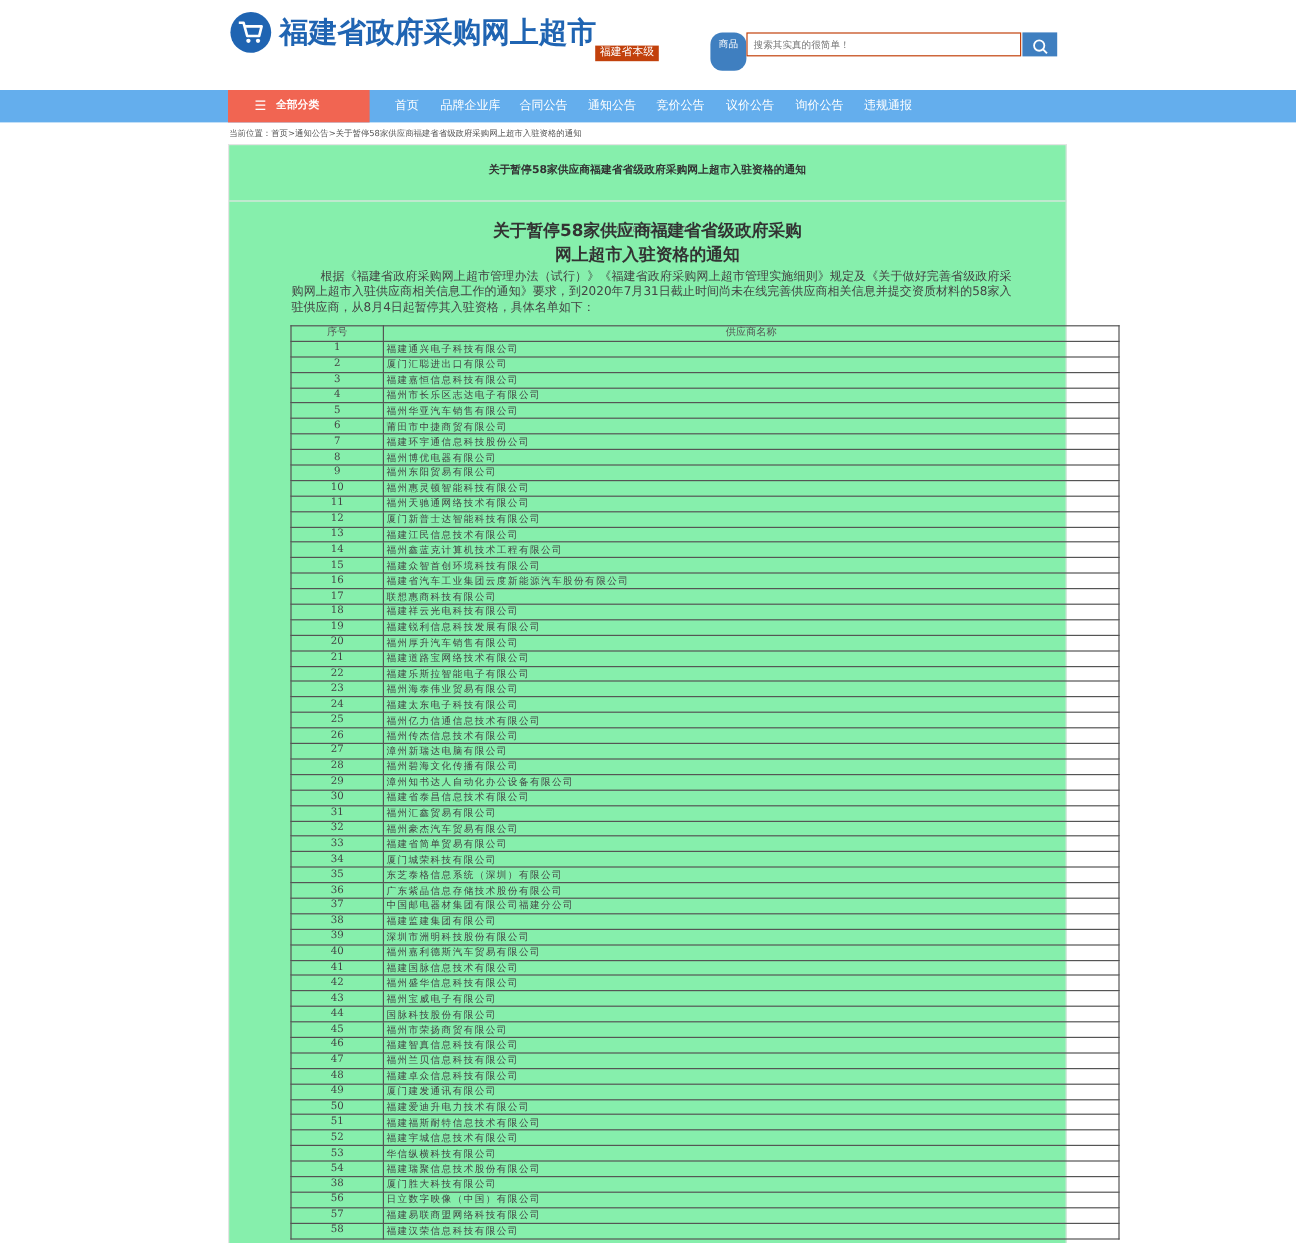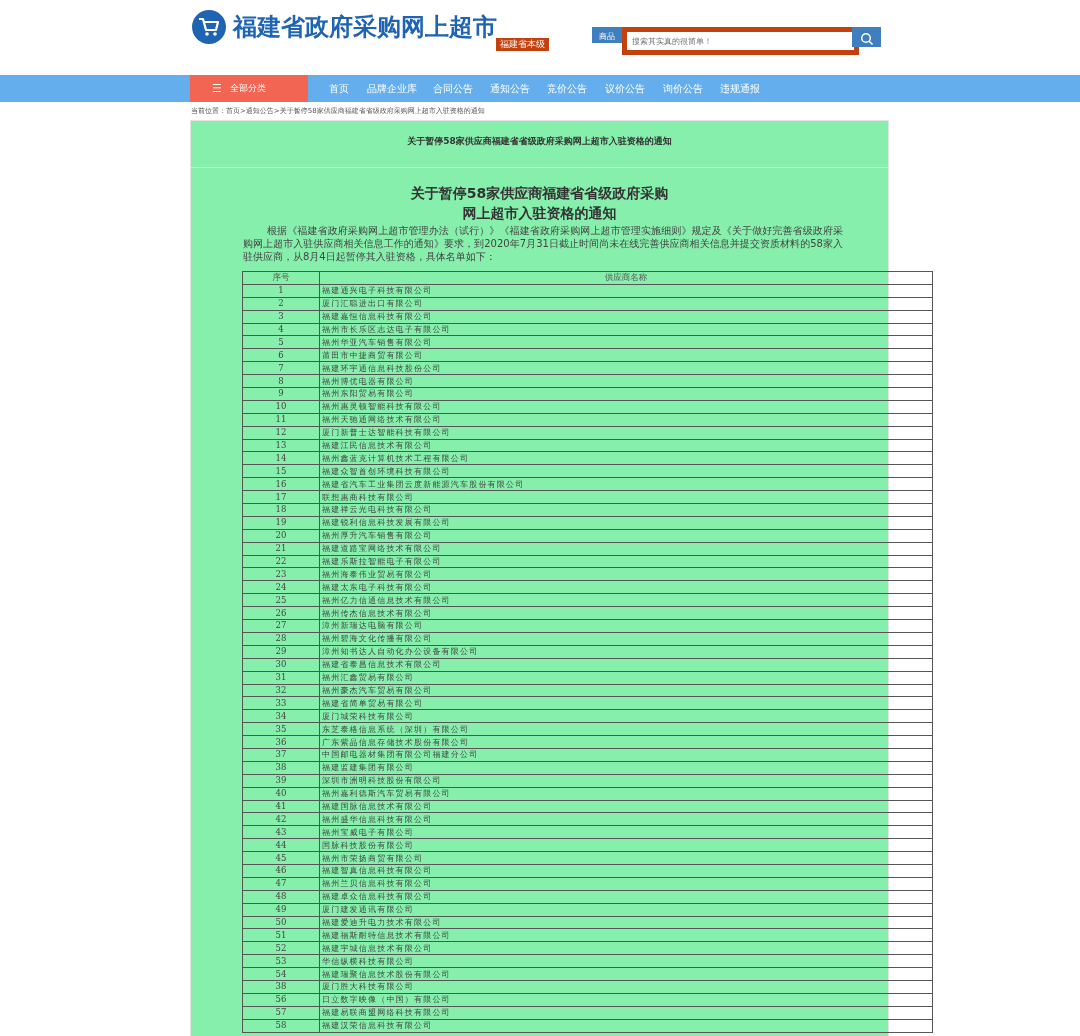--- a/index.html
+++ b/index.html
@@ -3,27 +3,27 @@
 <meta charset="utf-8">
 <style>
   html,body{margin:0;padding:0;background:#fff;}
   body{width:1080px;height:1036px;overflow:hidden;font-family:"DejaVu Sans","Liberation Sans",sans-serif;color:#333;position:relative;}
   .header{position:absolute;left:0;top:0;width:1080px;height:75px;background:#fff;}
   .logo{position:absolute;left:192px;top:10px;width:34px;height:34px;border-radius:50%;background:#1f64b2;}
   .logo svg{position:absolute;left:6px;top:7px;}
   .site-title{position:absolute;left:233px;top:10px;font-size:24px;font-weight:bold;color:#1f64b2;letter-spacing:0px;line-height:34px;}
   .site-badge{position:absolute;left:496px;top:38px;background:#c2410c;color:#fff;font-size:9px;padding:1px 4px;line-height:11px;}
   .search{position:absolute;left:592px;top:27px;width:289px;height:20px;}
-  .search-cat{position:absolute;left:0;top:0;width:30px;height:16px;background:#3f7fc0;color:#fff;font-size:8px;line-height:20px;text-align:center;}
-  .search-input{position:absolute;left:30px;top:0;width:222px;height:18px;border:5px solid #c2410c;padding:0 0 0 5px;font-size:8px;color:#555;outline:none;font-family:"DejaVu Sans",sans-serif;background:#fff;}
+  .search-cat{position:absolute;left:0;top:0;width:30px;height:32px;background:#3f7fc0;color:#fff;font-size:8px;line-height:20px;text-align:center;border-radius:10px;}
+  .search-input{position:absolute;left:30px;top:0;width:222px;height:18px;border:1px solid #c2410c;padding:0 0 0 5px;font-size:8px;color:#555;outline:none;font-family:"DejaVu Sans",sans-serif;background:#fff;}
   .search-btn{position:absolute;left:260px;top:0;width:29px;height:20px;background:#3f7fc0;border:none;padding:0;}
   .nav{position:absolute;left:0;top:75px;width:1080px;height:27px;background:#64aeed;}
   .nav-all{position:absolute;left:190px;top:0;width:118px;height:27px;background:#f16552;color:#fff;font-size:9px;line-height:27px;}
   .nav-all .menu-icon{position:absolute;left:22px;top:0;font-size:11px;}
-  .nav-all .lbl{position:absolute;left:40px;top:0;font-weight:normal;}
+  .nav-all .lbl{position:absolute;left:40px;top:0;font-weight:bold;}
   .nav-items{position:absolute;left:318px;top:0;height:27px;display:flex;justify-content:space-between;}
   .nav-item{color:#fff;font-size:10px;line-height:27px;margin-right:0;text-align:center;}
   .crumb{position:absolute;left:191px;top:105px;font-size:7px;color:#555;line-height:12px;}
   .content{position:absolute;left:190px;top:120px;width:697px;height:916px;border:1px solid #e4e4e4;border-bottom:none;background:#86efac;}
   .art-head{position:absolute;left:0;top:0;width:697px;height:46px;border-bottom:1px solid #e4e4e4;}
   .art-title{position:absolute;left:0;top:14px;width:697px;text-align:center;font-size:9px;font-weight:bold;color:#333;}
   .art-date{position:absolute;left:0;top:29px;width:697px;text-align:center;font-size:7px;color:#777;margin-top:37px;}
   .doc-title{position:absolute;left:0;top:62px;width:697px;text-align:center;font-size:14px;font-weight:bold;color:#333;line-height:20px;}
   .para{position:absolute;left:52px;top:103px;width:600px;font-size:10px;color:#444;line-height:13px;text-indent:24px;text-align:justify;}
   table.supp{position:absolute;left:51px;top:150px;width:691px;border-collapse:collapse;font-family:"DejaVu Serif","Liberation Serif",serif;}

